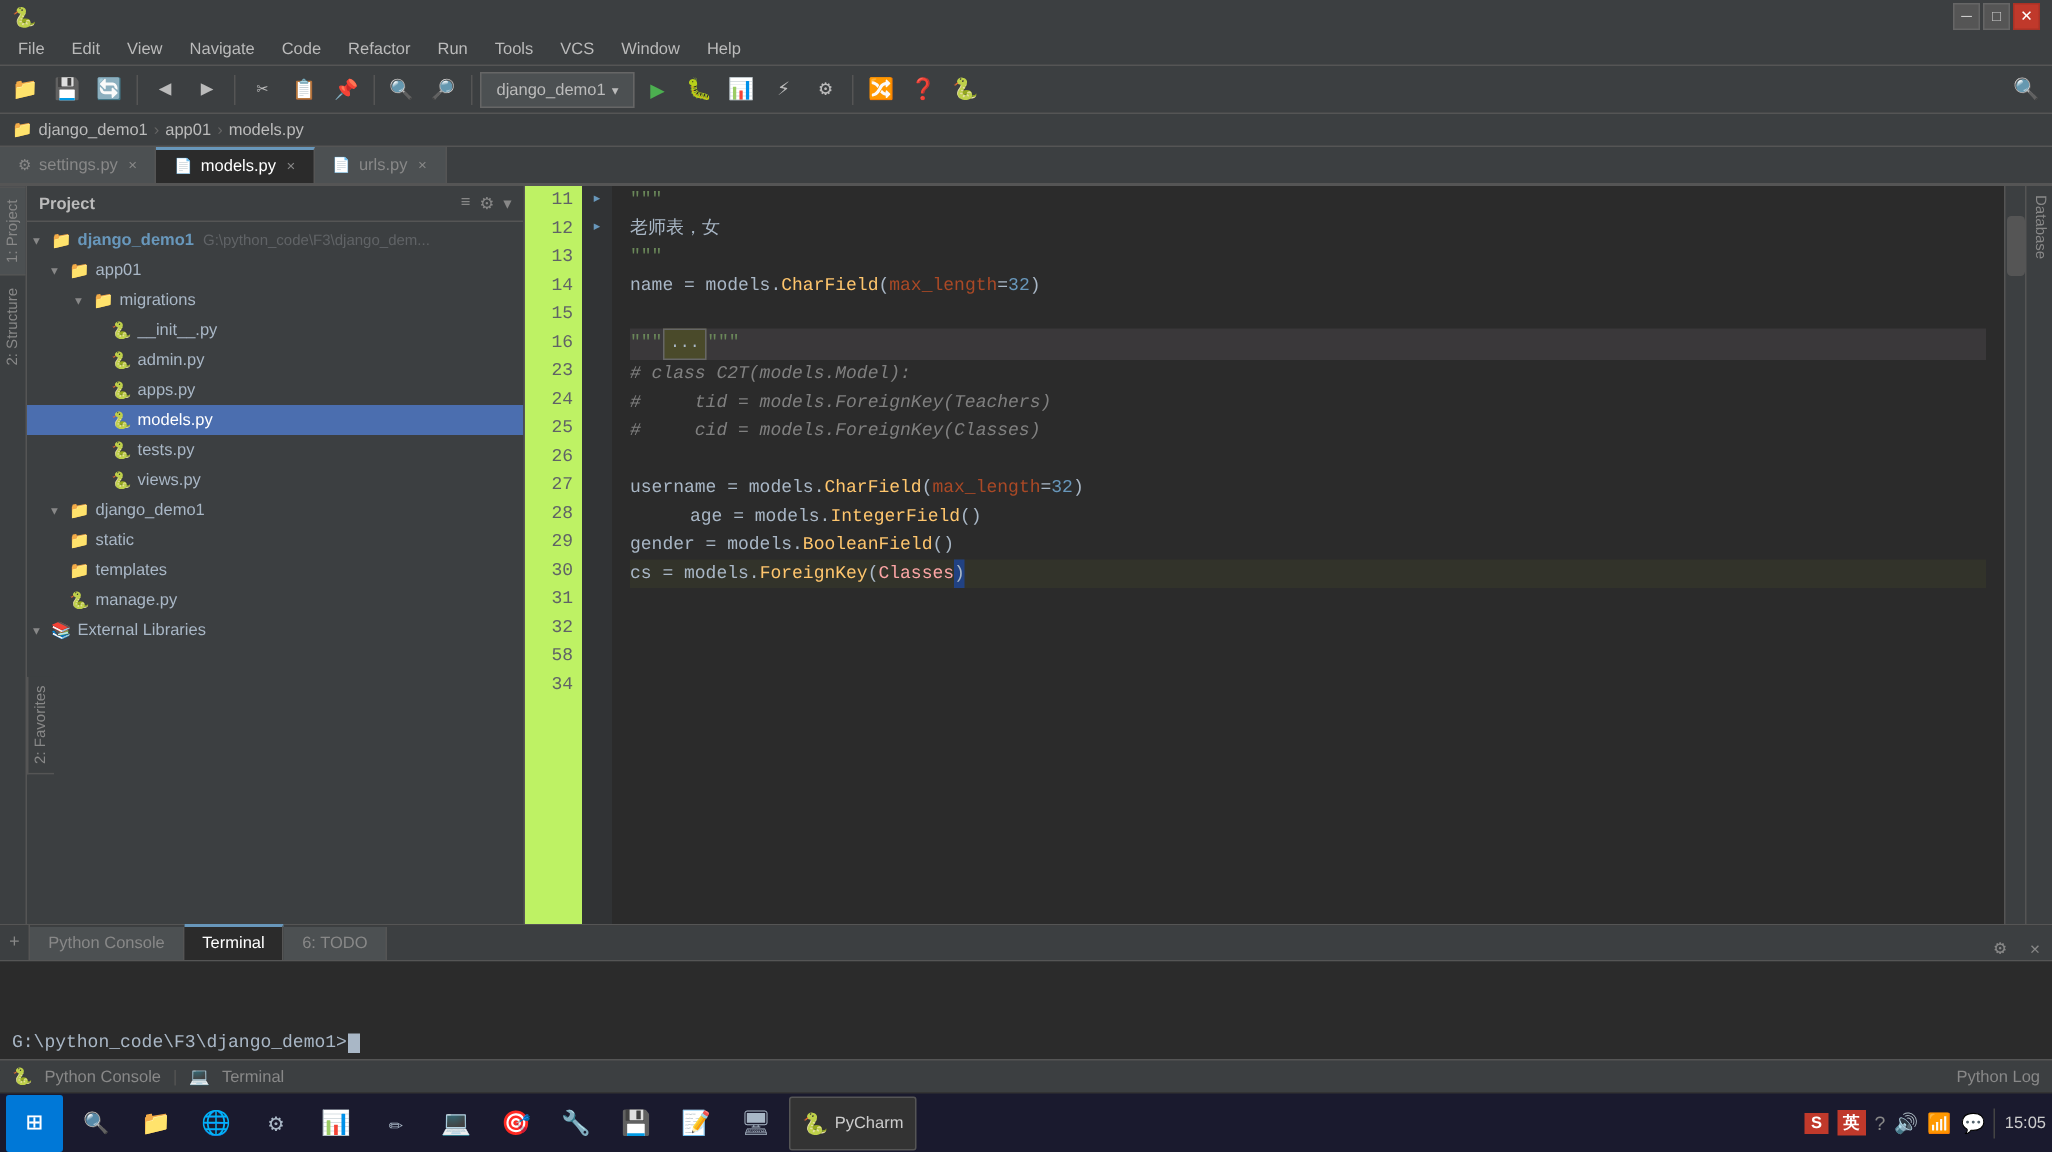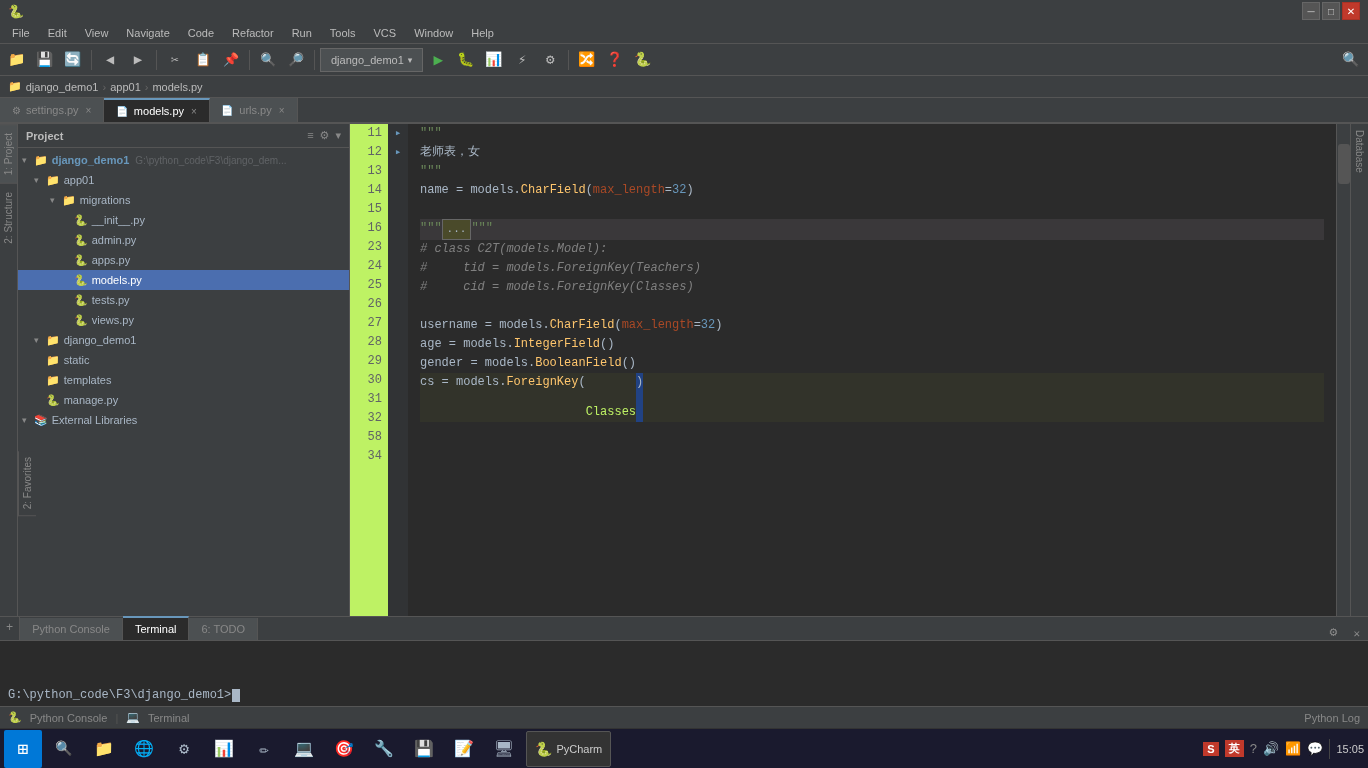--- a/index.html
+++ b/index.html
@@ -310,25 +310,25 @@
 
           <div style="display:flex;min-height:19px;white-space:pre;"><span style="color:#808080;font-style:italic;">#     tid = models.ForeignKey(Teachers)</span></div>
 
           <div style="display:flex;min-height:19px;white-space:pre;"><span style="color:#808080;font-style:italic;">#     cid = models.ForeignKey(Classes)</span></div>
 
           <div style="display:flex;min-height:19px;white-space:pre;"> </div>
 
 
           <div style="display:flex;min-height:19px;white-space:pre;">    <span style="color:#a9b7c6;">username = models.</span><span style="color:#ffc66d;">CharField</span><span style="color:#a9b7c6;">(</span><span style="color:#aa4926;">max_length</span><span style="color:#a9b7c6;">=</span><span style="color:#6897bb;">32</span><span style="color:#a9b7c6;">)</span></div>
 
-          <div style="display:flex;min-height:19px;white-space:pre;">    <span style="color:#a9b7c6;">age = models.</span><span style="color:#ffc66d;">IntegerField</span><span style="color:#a9b7c6;">()</span></div>
+          <div style="display:flex;min-height:19px;white-space:pre;margin-left:40px;">    <span style="color:#a9b7c6;">age = models.</span><span style="color:#ffc66d;">IntegerField</span><span style="color:#a9b7c6;">()</span></div>
 
           <div style="display:flex;min-height:19px;white-space:pre;">    <span style="color:#a9b7c6;">gender = models.</span><span style="color:#ffc66d;">BooleanField</span><span style="color:#a9b7c6;">()</span></div>
 
-          <div style="display:flex;min-height:19px;white-space:pre;background:#32332a;">    <span style="color:#a9b7c6;">cs = models.</span><span style="color:#ffc66d;">ForeignKey</span><span style="color:#a9b7c6;">(</span><span style="color:#bef264;margin-top:30px;">Classes</span><span style="background:#214283;color:#a9b7c6;">)</span></div>
+          <div style="display:flex;min-height:19px;white-space:pre;background:#32332a;">    <span style="color:#a9b7c6;">cs = models.</span><span style="color:#ffc66d;">ForeignKey</span><span style="color:#a9b7c6;">(</span><span style="color:#fca5a5;">Classes</span><span style="background:#214283;color:#a9b7c6;">)</span></div>
 
           <div style="display:flex;min-height:19px;white-space:pre;"> </div>
 
           <div style="display:flex;min-height:19px;white-space:pre;"> </div>
 
           <div style="display:flex;min-height:19px;white-space:pre;"> </div>
         </div>
 
         <div style="width:14px;background:#3c3f41;border-left:1px solid #555;position:relative;">
           <div style="width:12px;height:40px;background:#555;border-radius:3px;margin:20px auto 0;cursor:pointer;"></div>

